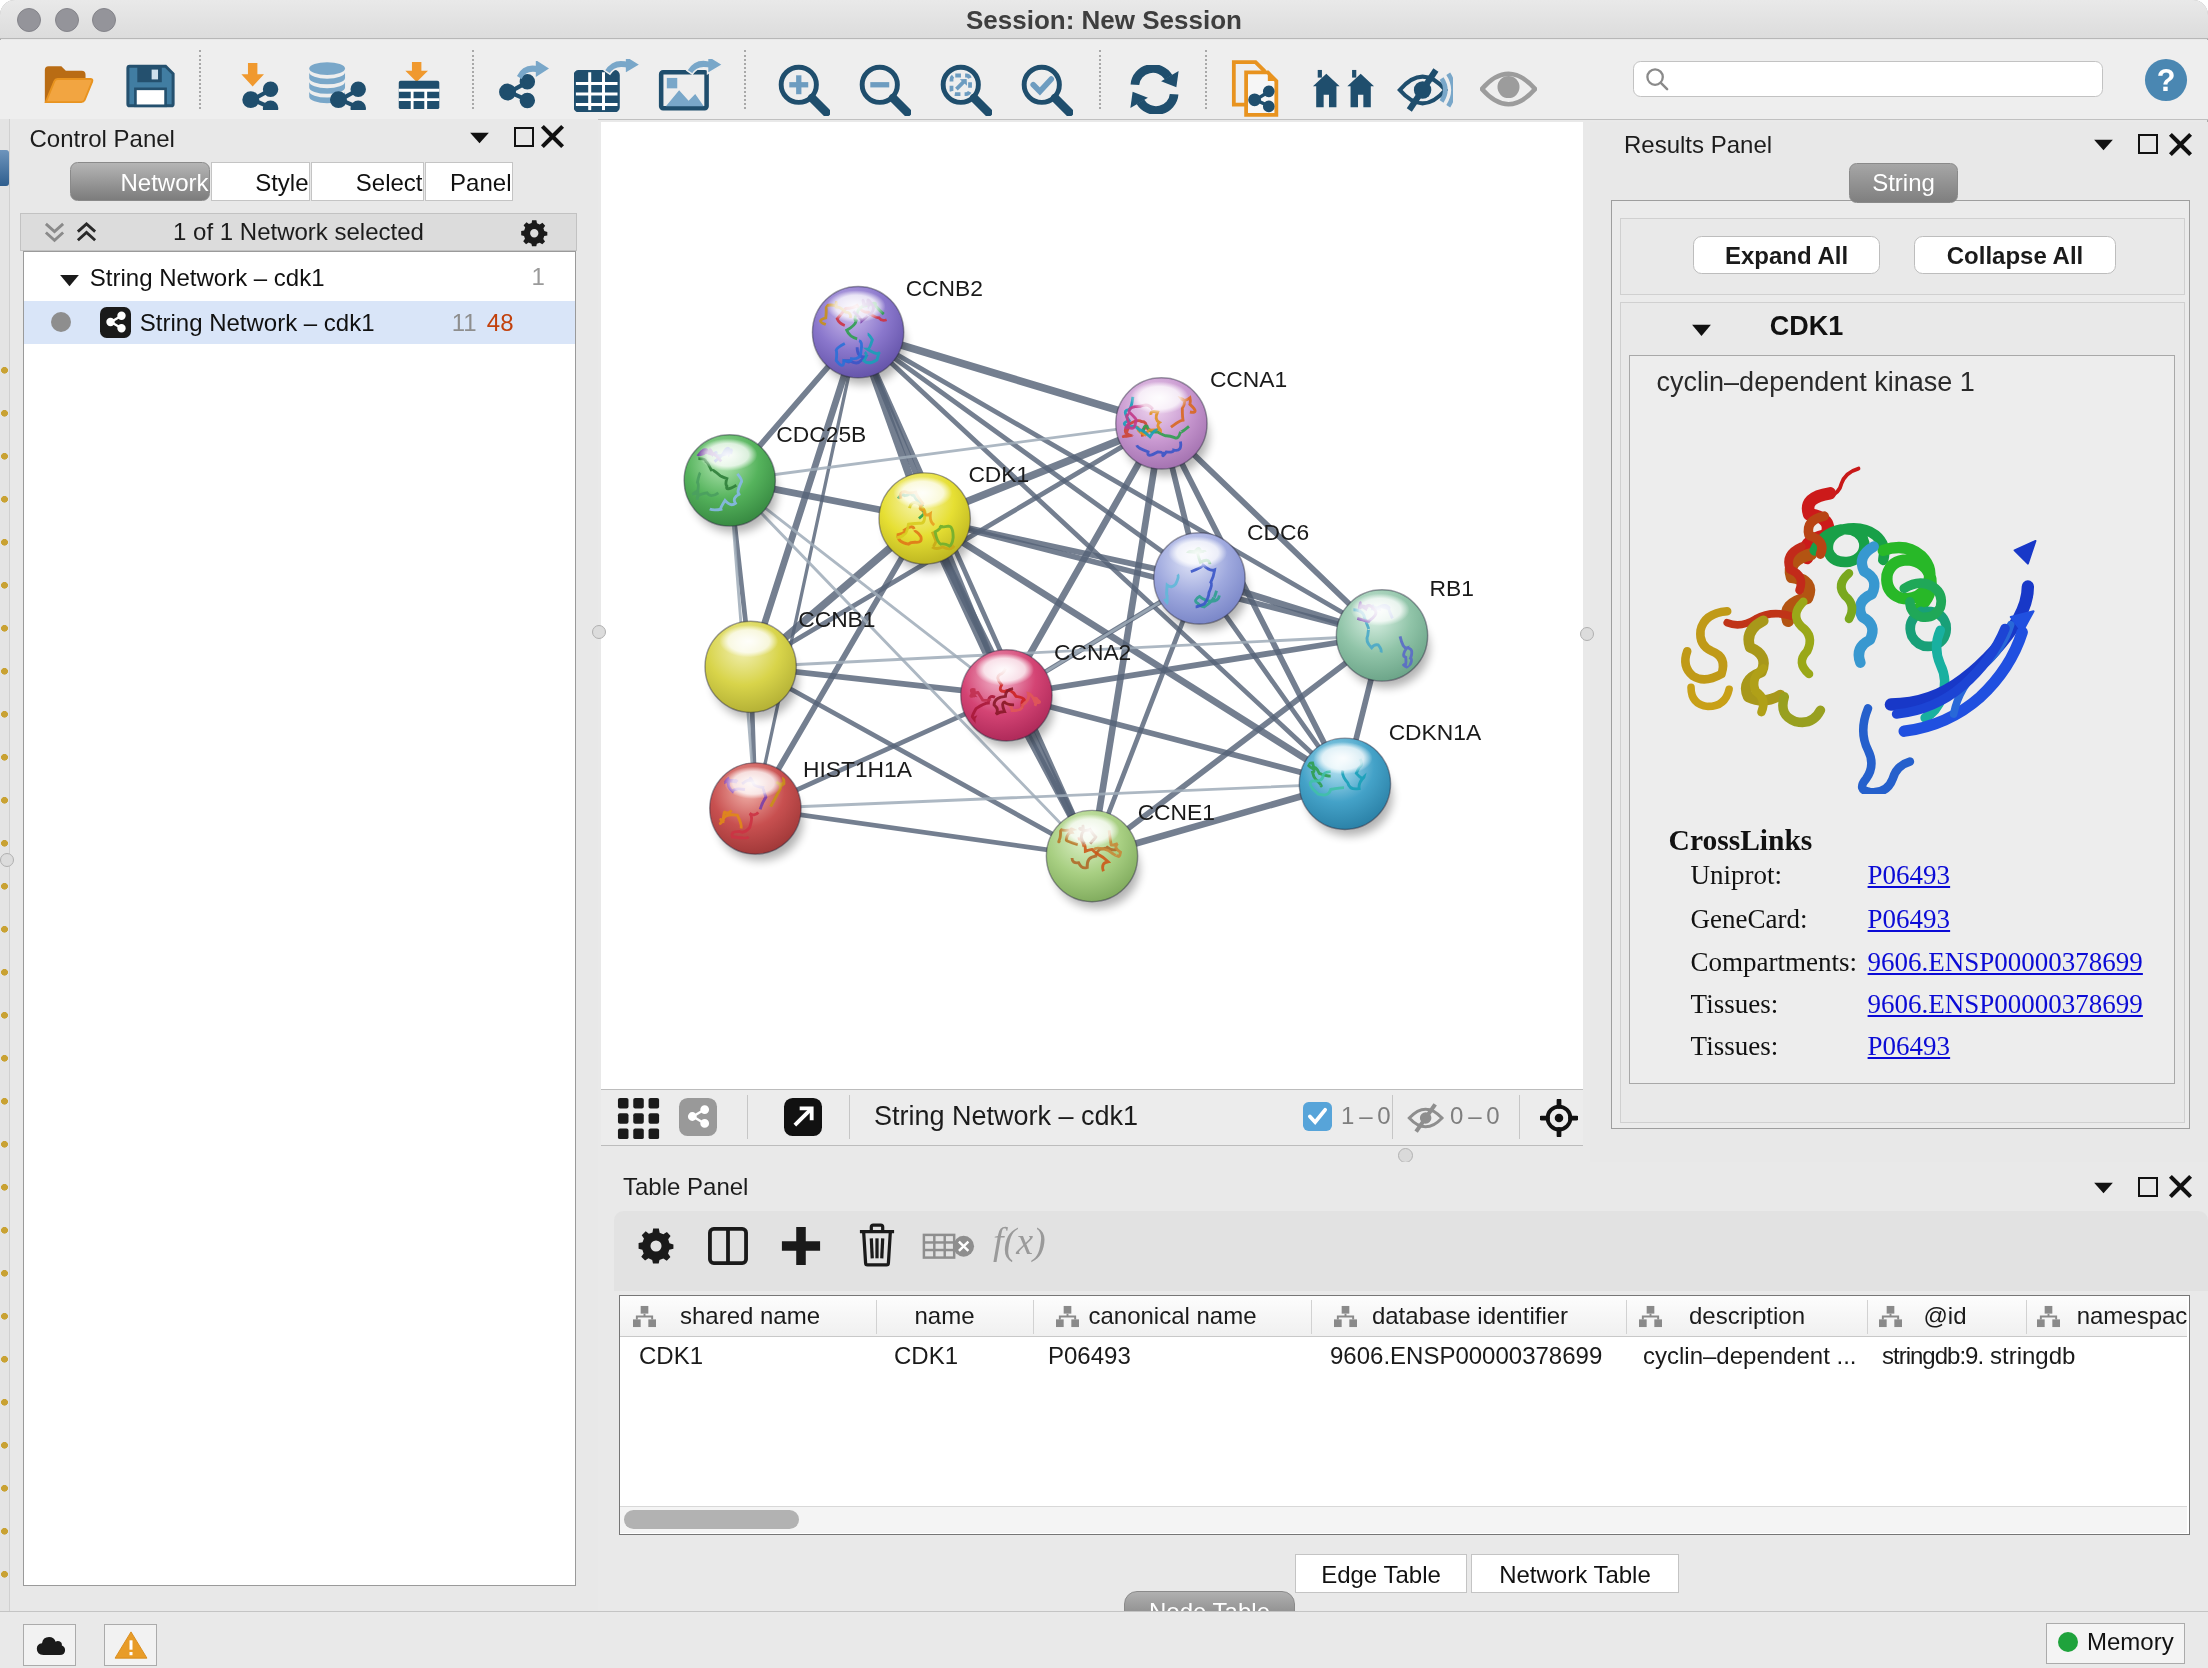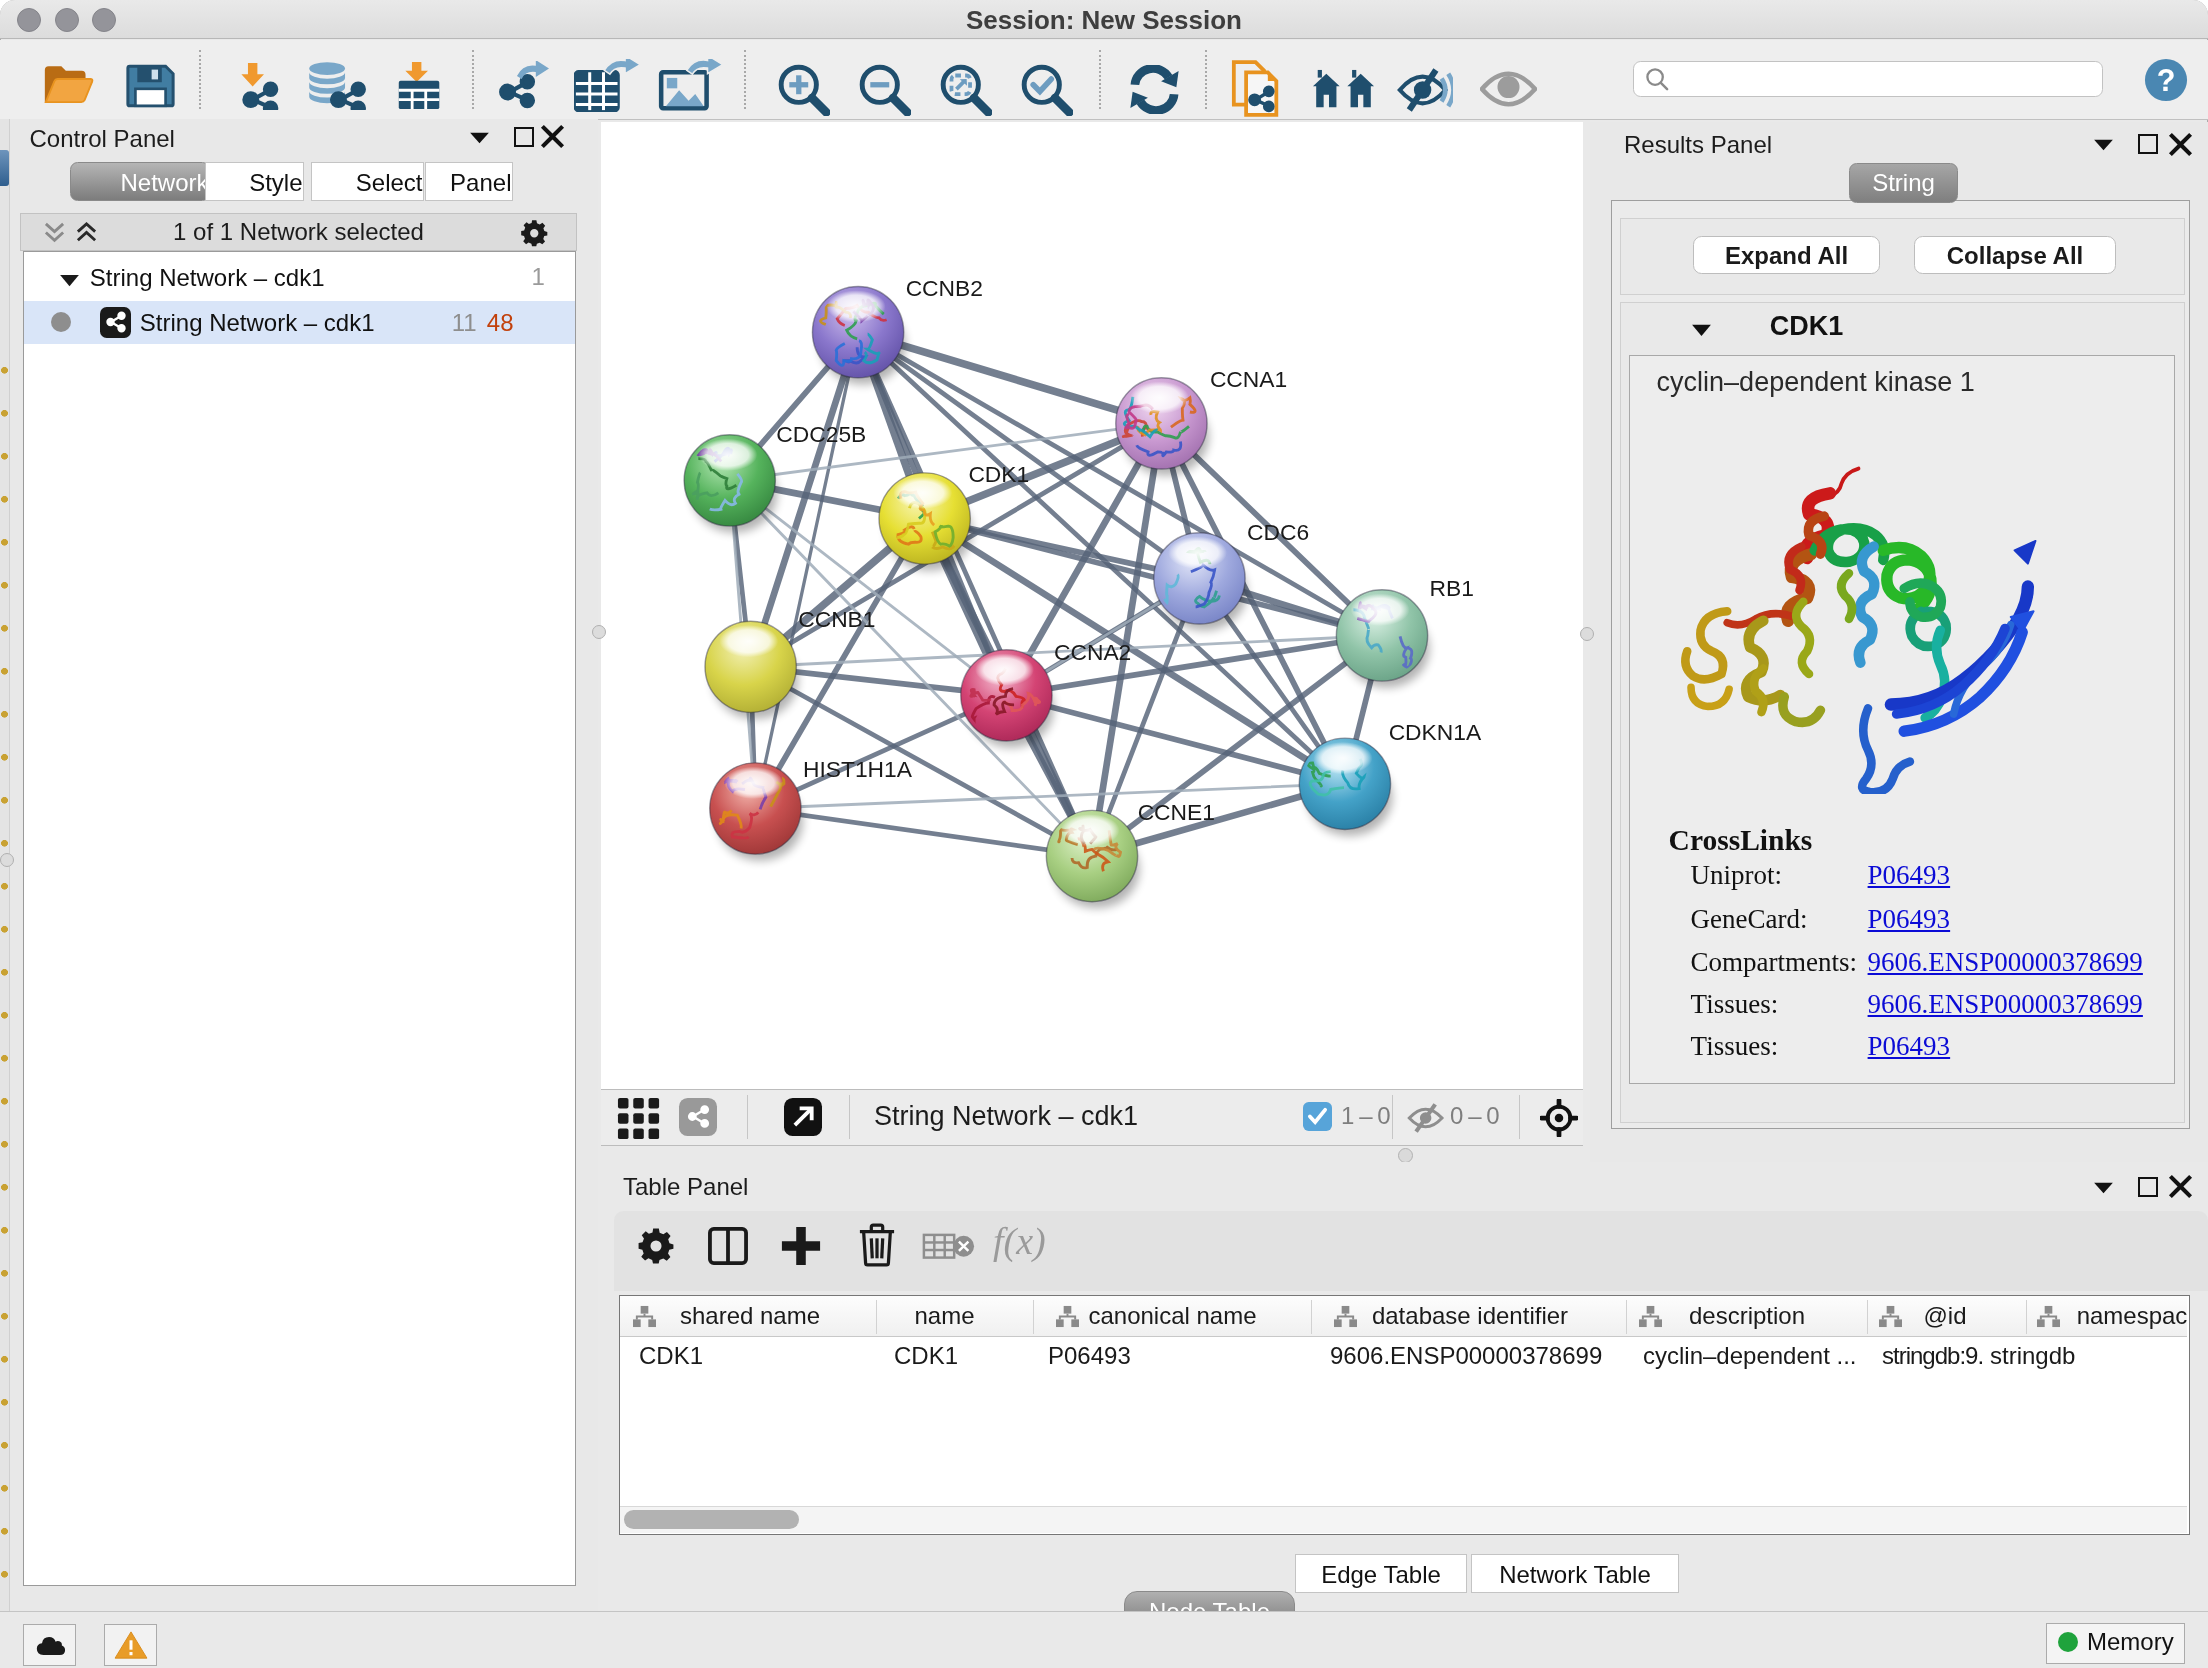--- a/index.html
+++ b/index.html
@@ -243,21 +243,21 @@
 
     <svg class="abs" style="left:457px;top:10.5px" width="25" height="15" viewBox="0 0 26 16">
         <path d="M3 3 L23 3 L13 14 Z" fill="#111"></path>
       </svg>
     <div class="abs" style="left:504px;top:7.6px;width:20px;height:20px;border:2.9px solid #111;box-sizing:border-box;"></div>
     <svg class="abs" style="left:530px;top:4.8px" width="25" height="25" viewBox="0 0 26 26">
         <path d="M4 1 L13 10 L22 1 L25 4 L16 13 L25 22 L22 25 L13 16 L4 25 L1 22 L10 13 L1 4 Z" fill="#111"></path>
       </svg>
 
     <div class="tab tabsel" style="left:60px;width:140px;">Network</div>
-    <div class="tab" style="left:195px;width:99px;padding-left:12px;">Style</div>
+    <div class="tab" style="left:201px;width:99px;padding-left:12px;">Style</div>
     <div class="tab" style="left:301px;width:113px;">Select</div>
     <div class="tab" style="left:415px;width:88px;">Panel</div>
 
     <div class="abs" style="left:10.5px;top:94px;width:555px;height:36px;background:#dcdcdc;border:1px solid #c2c2c2;">
       <svg class="abs" style="left:20px;top:7.6px" width="27" height="23" viewBox="0 0 28 24">
           <g fill="none" stroke="#8a8a8a" stroke-width="3">
             <path d="M5 2 L14 10 L23 2"></path>
             <path d="M5 11 L14 19 L23 11"></path>
           </g>
         </svg>

